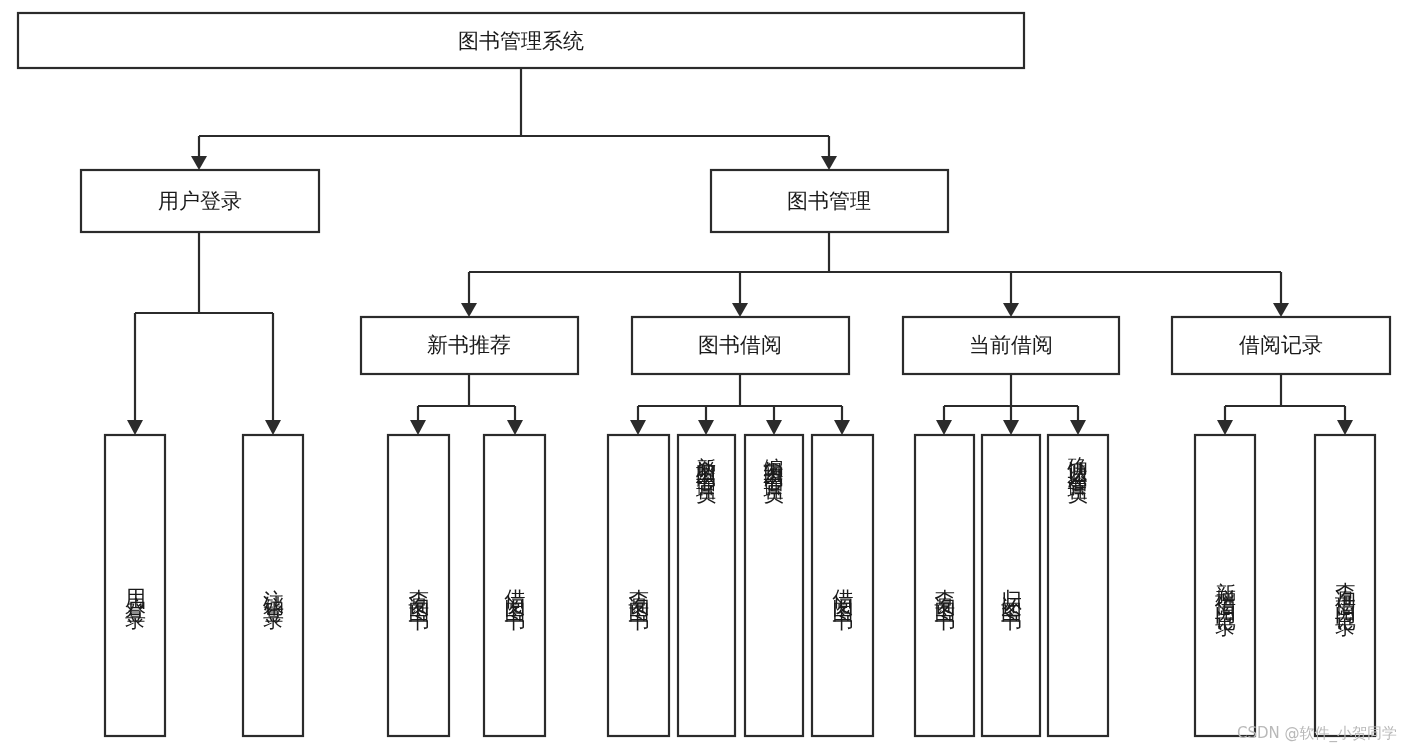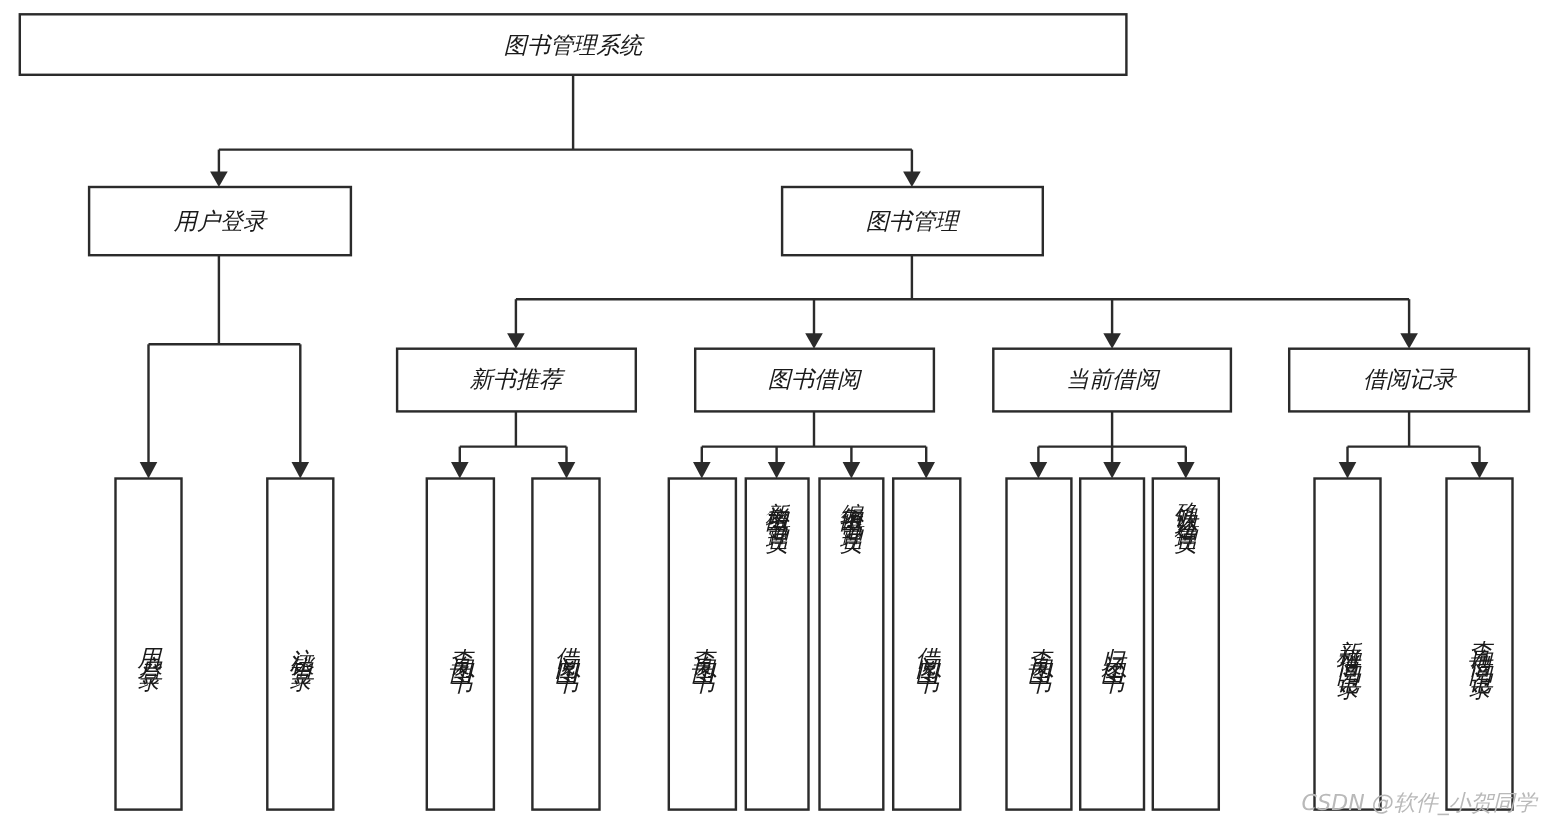--- a/index.html
+++ b/index.html
@@ -11,21 +11,20 @@
     width: 1405px;
     height: 747px;
     font-family: "DejaVu Sans", "Liberation Sans", sans-serif;
     overflow: hidden;
   }
   #diagram-root {
     position: relative;
     width: 1405px;
     height: 747px;
     background: #ffffff;
-    font-style: italic;
   }
   svg#flow-svg {
     position: absolute;
     left: 0;
     top: 0;
     width: 1405px;
     height: 747px;
     display: block;
   }
   .node-box {
@@ -48,21 +47,21 @@
     fill: none;
   }
   .arrow-head {
     fill: #2b2b2b;
     stroke: none;
   }
   .watermark {
     position: absolute;
     right: 8px;
     bottom: 4px;
-    font-size: 20px;
+    font-size: 15px;
     color: #b9b9b9;
     font-family: "DejaVu Sans", "Liberation Sans", sans-serif;
     white-space: nowrap;
     user-select: none;
   }
 </style>
 </head>
 <body>
 
 <div id="diagram-root">

